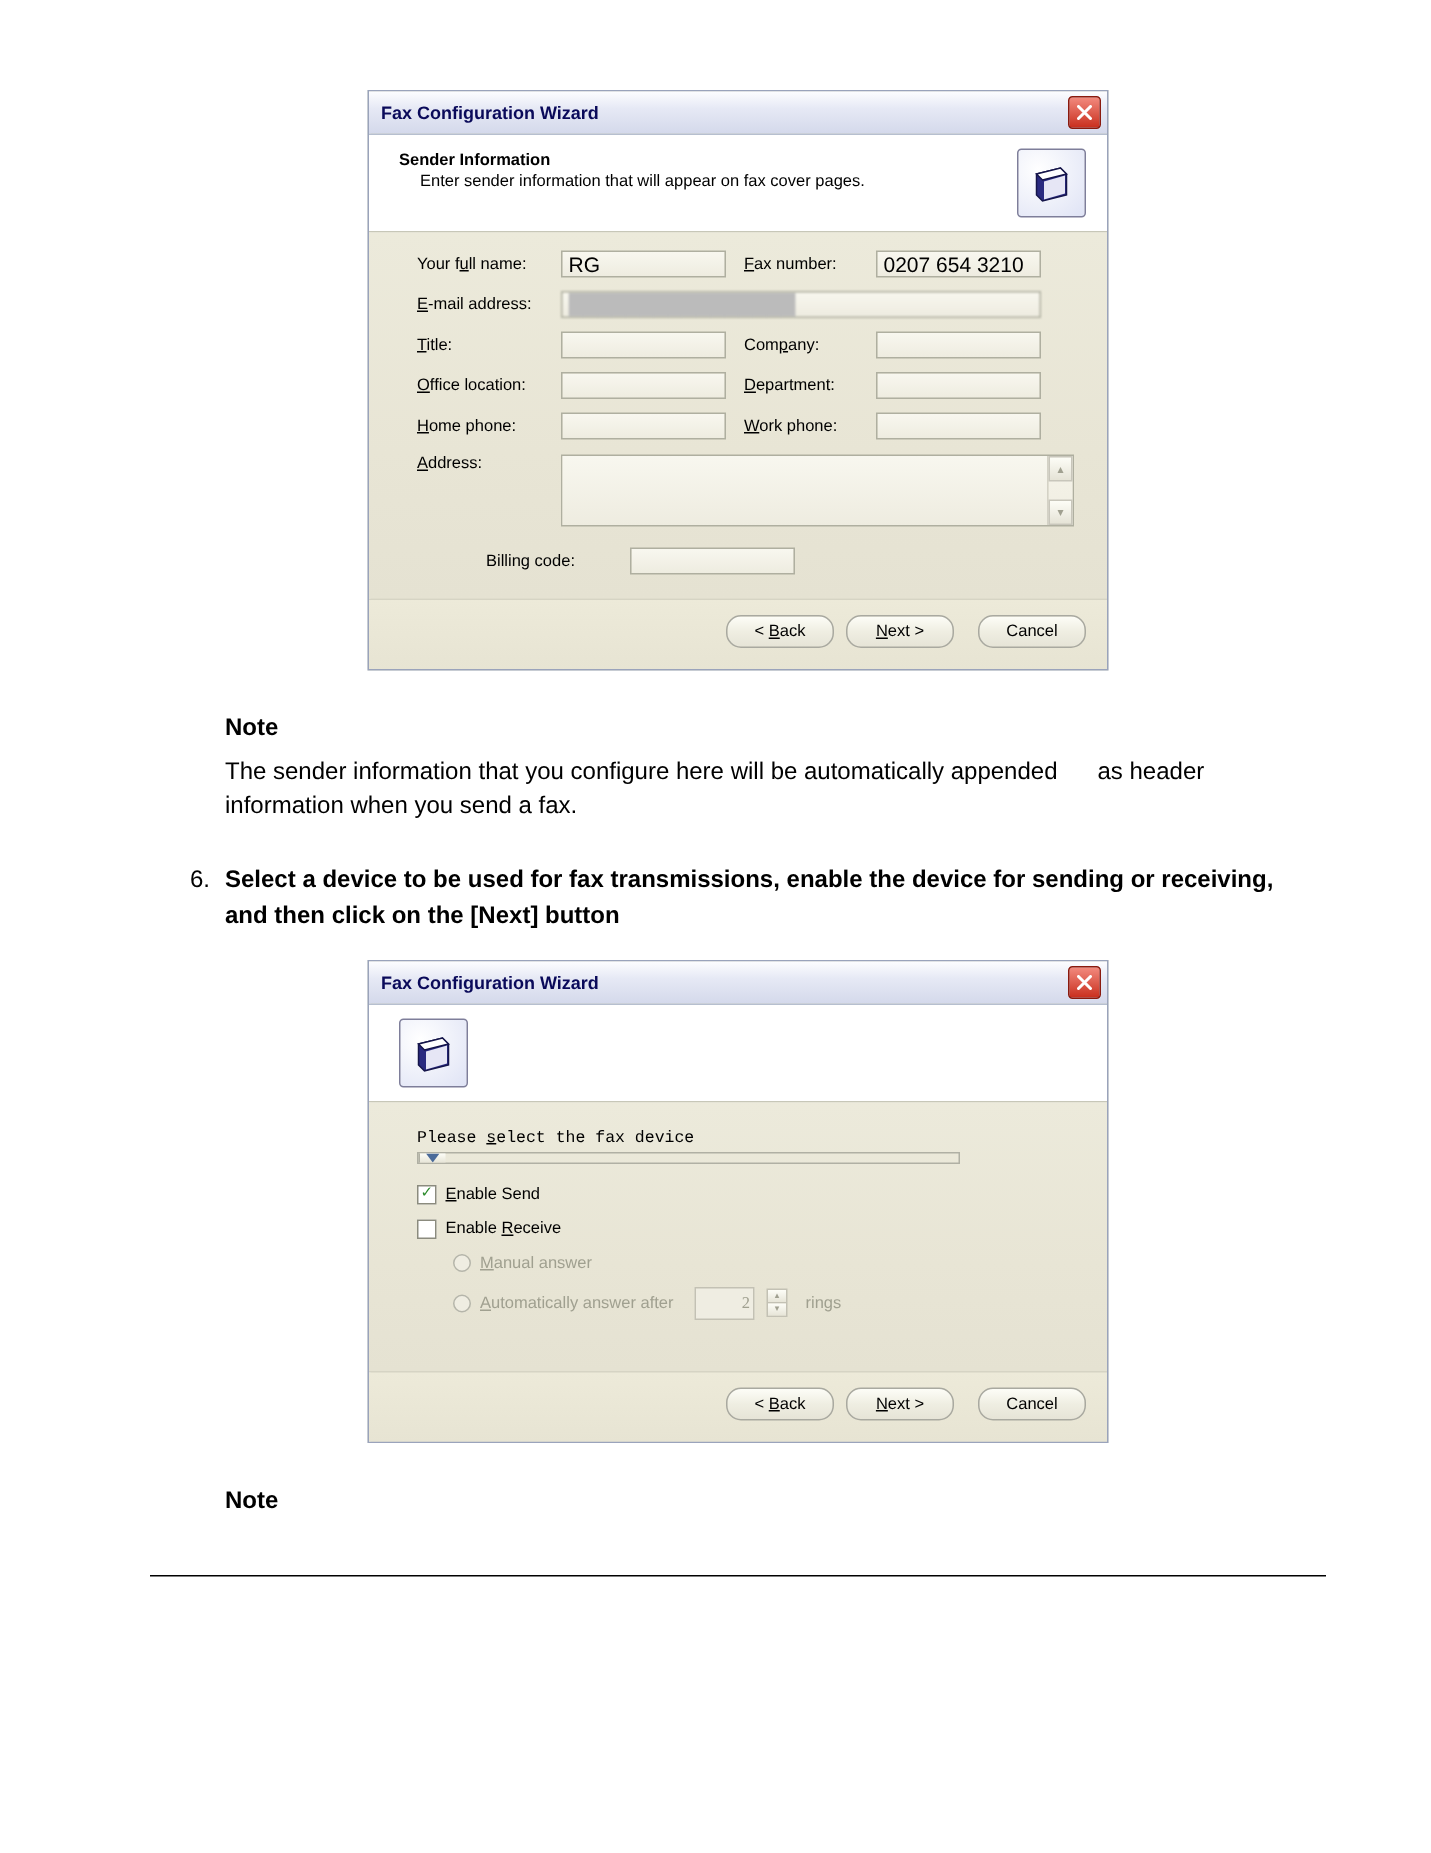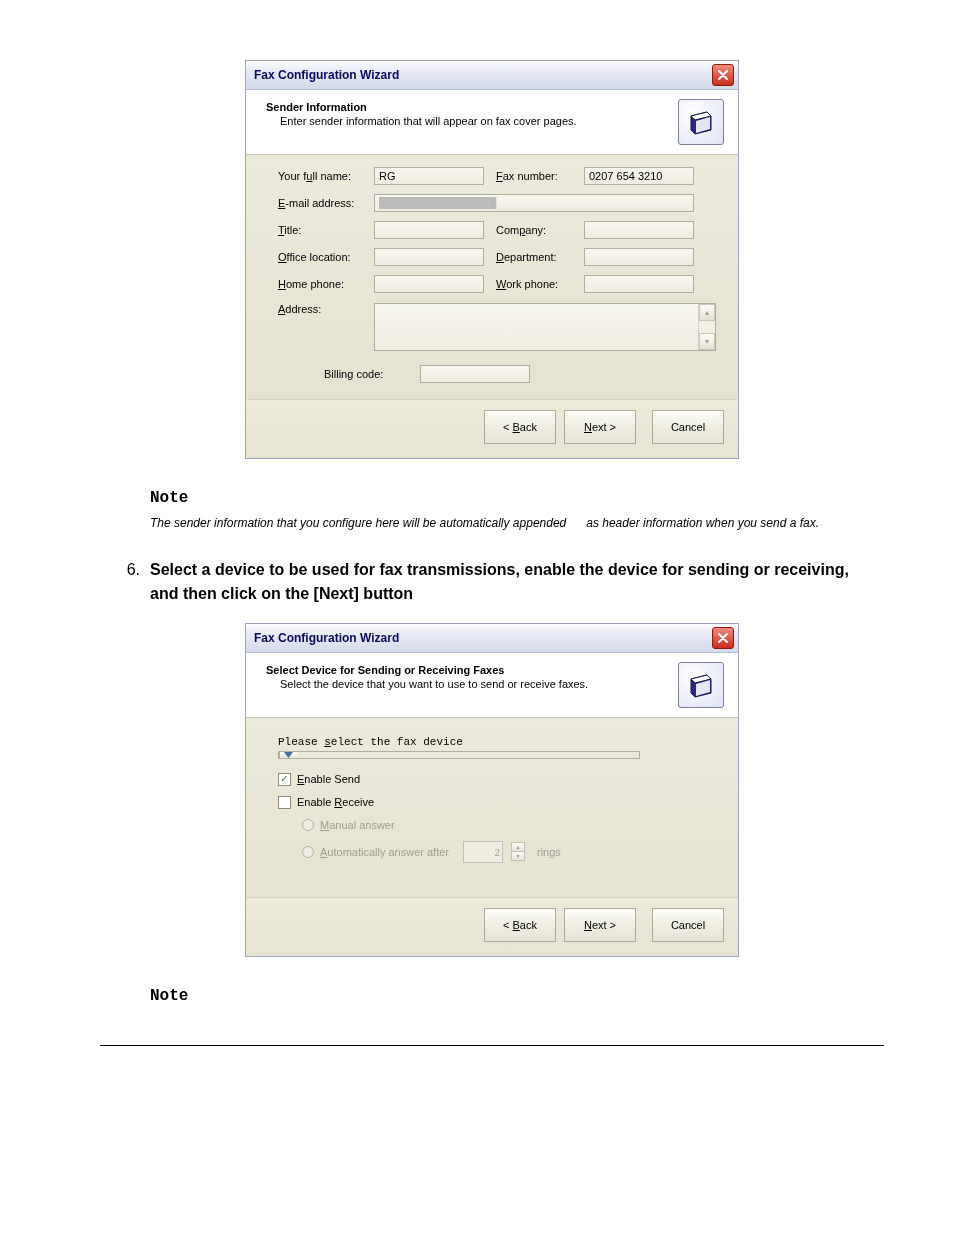--- a/index.html
+++ b/index.html
@@ -84,21 +84,21 @@
     row-gap: 9px;
     align-items: center;
   }
   .form-grid .lbl { white-space: nowrap; }
   .underline { text-decoration: underline; }
   .txt {
     height: 18px;
     border: 1px solid #afafa0;
     background: linear-gradient(to bottom, #f8f7ef 0%, #eeece0 100%);
     font-family: Tahoma, Arial, sans-serif;
-    font-size: 11px;
+    font-size: 14px;
     padding: 0 4px;
     width: 100%;
     box-sizing: border-box;
   }
   .txt-wide { grid-column: 2 / span 3; }
   .blurred { color:#bbb; letter-spacing:-0.5px; filter: blur(0.6px); }
   
   .addr-row { display:flex; gap:12px; align-items:flex-start; margin-top:10px; }
   .addr-row .lbl { width:84px; }
   .addr-wrap { flex:1; display:flex; border:1px solid #afafa0; }
@@ -133,24 +133,24 @@
   .wizard-footer {
     background: linear-gradient(to bottom, #edead9, #e7e4d3);
     border-top: 1px solid #d6d4c4;
     padding: 10px 14px 14px 14px;
     display: flex;
     justify-content: flex-end;
     gap: 8px;
   }
   .wbtn {
     width: 72px;
-    height: 34px;
+    height: 22px;
     border: 1px solid #a9a9a0;
     background: linear-gradient(to bottom, #fdfdf7 0%, #efeee2 50%, #e6e4d7 100%);
-    border-radius: 0;
+    border-radius: 10px;
     font-family: Tahoma, Arial, sans-serif;
     font-size: 11px;
     cursor: pointer;
     padding: 0;
   }
   .wbtn-gap { margin-left: 8px; }
 
   
   .device-body { padding: 18px 22px 34px 32px; }
   .device-lbl { margin-bottom: 3px; font-family: Liberation Mono, monospace; }
@@ -214,22 +214,22 @@
   .spinner div {
     width:12px;height:8px;
     background:linear-gradient(to bottom,#fdfdf7,#e7e5d8);
     font-size:6px;line-height:1;
     display:flex;align-items:center;justify-content:center;
     color:#a0a090;
   }
   .spinner div:first-child{border-bottom:1px solid #c3c1b4;}
 
   
-  .note-title { font-weight: bold; font-size: 16px; margin-left: 50px; margin-bottom: 8px; font-family: Liberation Mono, monospace; }
-  .note-text { font-size: 12px; line-height: 1.45; margin-left: 50px; margin-right: 20px; margin-bottom: 26px; font-style: italic; }
+  .note-title { font-weight: bold; font-size: 16px; margin-left: 50px; margin-bottom: 8px; }
+  .note-text { font-size: 16px; line-height: 1.45; margin-left: 50px; margin-right: 20px; margin-bottom: 26px; }
   .step { display:flex; font-size: 16px; line-height: 1.45; margin-bottom: 18px; }
   .step .num { width: 40px; text-align: right; padding-right: 10px; flex-shrink:0; }
   .step .content { flex:1; font-weight:bold; padding-right:30px; }
   hr.footer-rule {
     margin: 40px 0 0 0;
     border:none;
     border-top:1px solid #000;
   }
 </style>
 </head>
@@ -321,24 +321,20 @@
   <div class="wizard">
     <div class="wizard-titlebar">
       <span>Fax Configuration Wizard</span>
       <div class="close-btn">
         <svg width="10" height="10" viewBox="0 0 10 10">
           <path d="M1 1 L9 9 M9 1 L1 9" stroke="#fff" stroke-width="2" stroke-linecap="round"></path>
         </svg>
       </div>
     </div>
     <div class="wizard-header">
-      <div class="hdr-text">
-        <div class="hdr-title">Select Device for Sending or Receiving Faxes</div>
-        <div class="hdr-sub">Select the device that you want to use to send or receive faxes.</div>
-      </div>
       <div class="hdr-icon">
         <svg width="32" height="32" viewBox="0 0 32 32">
           <path d="M6 10 L22 6 L26 10 L26 24 L10 28 L6 24 Z" fill="#2a2a80" stroke="#15154a"></path>
           <path d="M6 10 L22 6 L26 10 L10 14 Z" fill="#fff" stroke="#15154a"></path>
           <path d="M11 15 L25 11 L25 23 L11 27 Z" fill="#e6e6f5"></path>
         </svg>
       </div>
     </div>
     <div class="wizard-body device-body">
       <div class="device-lbl">Please <span class="underline">s</span>elect the fax device</div>

